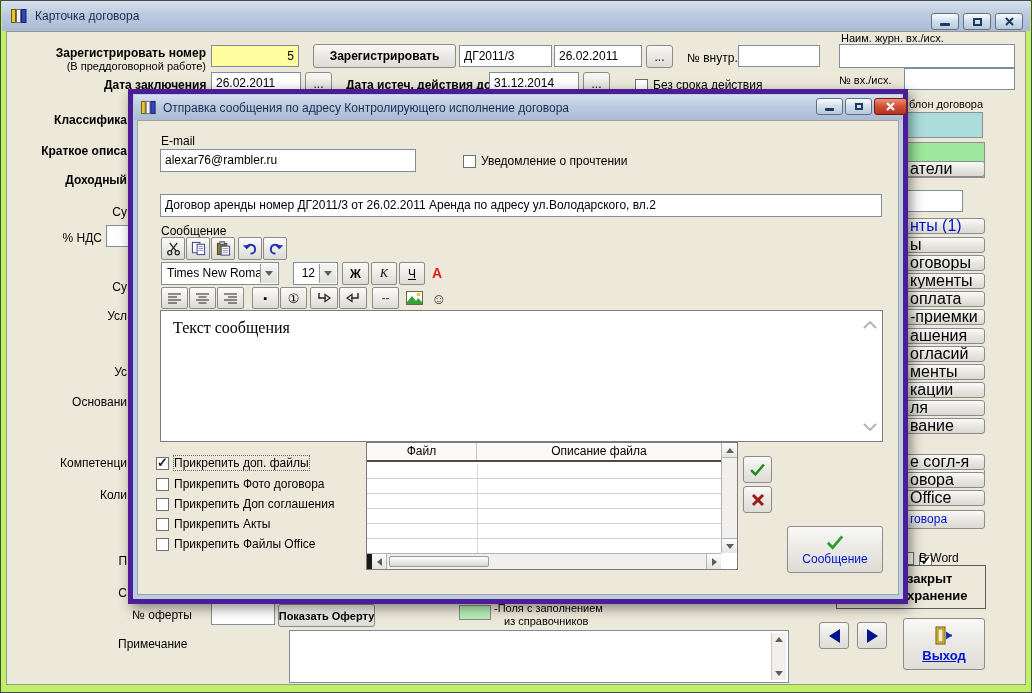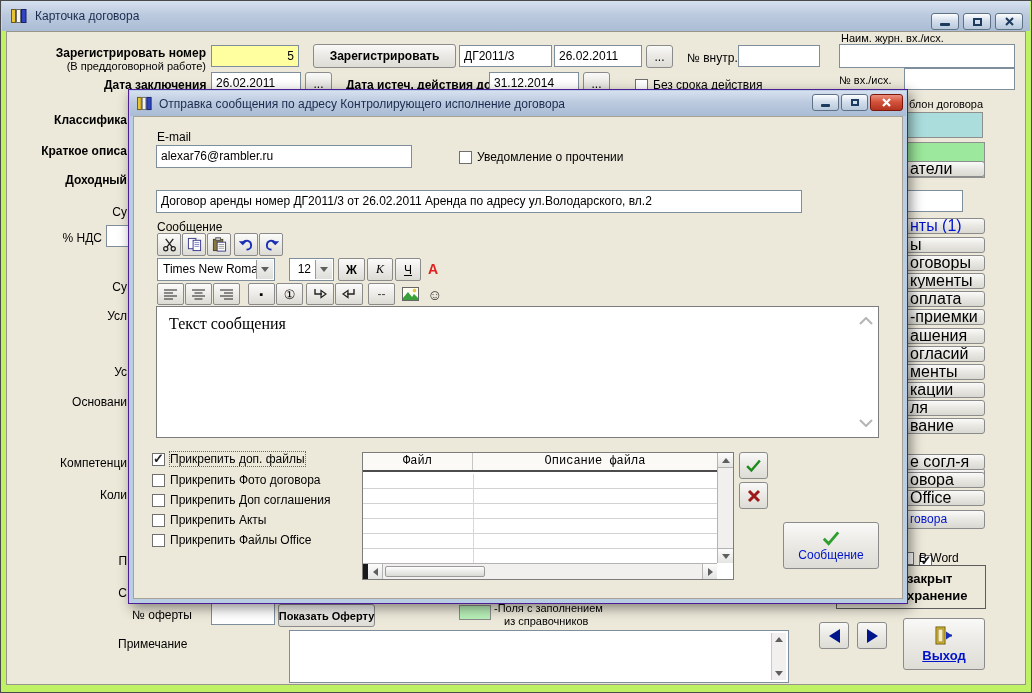--- a/index.html
+++ b/index.html
@@ -22,40 +22,40 @@
   .fld{position:absolute;background:#fff;border:1px solid #7f8e9d;font-size:12px;line-height:20px;padding:0 4px;height:22px;overflow:hidden;white-space:nowrap;}
   .btn{position:absolute;background:linear-gradient(#f9f9f8,#ebeae6 45%,#dddcd5);border:1px solid #8b8b8b;border-radius:3px;
     text-align:center;font-size:12px;display:flex;align-items:center;justify-content:center;white-space:nowrap;}
   .sbtn{position:absolute;left:856px;width:128px;height:16px;background:linear-gradient(#fafaf9,#e8e7e2 50%,#d9d8d1);
     border:1px solid #8b8b8b;border-radius:3px;font-size:16px;line-height:13px;padding-left:52px;white-space:nowrap;overflow:hidden;}
   .blue{color:#0013cc;}
   .cb{width:13px;height:13px;background:#fff;border:1px solid #6f6f6f;display:inline-block;vertical-align:-2px;margin-right:5px;position:relative;flex:none;}
   .cb.on::after{content:"✓";position:absolute;left:0px;top:-3px;font-size:13px;font-weight:bold;color:#222;}
   .cbrow{position:absolute;display:flex;align-items:center;font-size:12px;white-space:nowrap;}
   
-  #dialog{position:absolute;left:127px;top:88px;width:780px;height:515px;background:#b9cde5;border:1px solid #4c1d95;
+  #dialog{position:absolute;left:127px;top:88px;width:780px;height:515px;background:#b9cde5;border:5px solid #4c1d95;
     box-shadow:3px 4px 12px rgba(0,0,0,.45);z-index:10;padding-left:11px;}
   .dtitle{position:absolute;left:1px;top:1px;right:1px;height:25px;
     background:linear-gradient(#d6e1ef,#bccadf 45%,#a9bcd4);display:flex;align-items:center;gap:6px;padding-left:7px;}
   .dcontent{position:absolute;left:4px;top:26px;right:4px;bottom:4px;background:#EDE9DA;border:1px solid #a8a296;}
   .tbtn{position:absolute;height:23px;width:24px;background:linear-gradient(#fbfbfa,#ecebe7 50%,#dcdbd4);
     border:1px solid #8b8b8b;border-radius:2px;display:flex;align-items:center;justify-content:center;}
   .flat{position:absolute;display:flex;align-items:center;justify-content:center;}
   .dd{position:absolute;background:#fff;border:1px solid #7f8e9d;height:23px;font-size:12px;line-height:21px;padding:0 20px 0 5px;overflow:hidden;white-space:nowrap;}
   .ddbtn{position:absolute;right:1px;top:1px;bottom:1px;width:17px;background:linear-gradient(#f4f4f3,#dededa);
     border-left:1px solid #9a9a9a;display:flex;align-items:center;justify-content:center;}
   .tri-up{width:0;height:0;border-left:4px solid transparent;border-right:4px solid transparent;border-bottom:5px solid #5e5e5e;}
   .tri-down{width:0;height:0;border-left:4px solid transparent;border-right:4px solid transparent;border-top:5px solid #5e5e5e;}
   .tri-left{width:0;height:0;border-top:4px solid transparent;border-bottom:4px solid transparent;border-right:5px solid #5e5e5e;}
   .tri-right{width:0;height:0;border-top:4px solid transparent;border-bottom:4px solid transparent;border-left:5px solid #5e5e5e;}
   
   #msgbox{position:absolute;left:27px;top:216px;width:723px;height:132px;background:#fff;border:1px solid #7c7c7c;}
   #msgbox .bodytext{font-family:Liberation Serif, serif;font-size:16px;padding:8px 12px;}
   
-  #ftable{position:absolute;left:233px;top:362px;width:372px;height:128px;background:#fff;border:1px solid #7c7c7c;font-family:Liberation Mono, monospace;}
+  #ftable{position:absolute;left:233px;top:348px;width:372px;height:128px;background:#fff;border:1px solid #7c7c7c;}
   .thead{position:absolute;left:0;right:16px;top:0;height:19px;border-bottom:2px solid #4c4c4c;display:flex;background:#fbfaf7;}
   .thead .c1{width:110px;text-align:center;line-height:17px;border-right:1px solid #c6c6c6;}
   .thead .c2{flex:1;text-align:center;line-height:17px;}
   .trows{position:absolute;left:0;right:16px;top:21px;bottom:16px;}
   .trow{height:15px;border-bottom:1px solid #d2d2d2;}
   .coldiv{position:absolute;left:110px;top:21px;bottom:16px;width:1px;background:#d8d8d8;}
   .vscroll{position:absolute;right:0;top:0;bottom:16px;width:16px;background:#f1f0ee;border-left:1px solid #b3b3b3;}
   .hscroll{position:absolute;left:0;right:16px;bottom:0;height:16px;background:#f1f0ee;border-top:1px solid #b3b3b3;}
   .scrbtn{position:absolute;display:flex;align-items:center;justify-content:center;background:linear-gradient(#fcfcfc,#e4e4e2);border:1px solid #b3b3b3;}
   .thumb{position:absolute;left:22px;top:2px;height:11px;width:100px;background:linear-gradient(#fdfdfd,#d9d9d6);border:1px solid #9a9a9a;border-radius:2px;}
@@ -224,21 +224,21 @@
     <div class="dcontent"></div>
 
     <div class="lbl" style="left:28px;top:40px;">E-mail</div>
     <div class="fld" style="left:27px;top:55px;width:256px;height:23px;line-height:21px;">alexar76@rambler.ru</div>
     <div class="cbrow" style="left:330px;top:60px;">
       <span class="cb"></span>
       <span>Уведомление о прочтении</span>
     </div>
 
     <div class="lbl" style="left:28px;top:86px;margin-top:24px;">Тема</div>
-    <div class="fld" style="left:27px;top:100px;width:646px;height:23px;line-height:21px;">Договор аренды номер ДГ2011/3 от 26.02.2011 Аренда по адресу ул.Володарского, вл.2</div>
+    <div class="fld" style="left:27px;top:100px;width:722px;height:23px;line-height:21px;">Договор аренды номер ДГ2011/3 от 26.02.2011 Аренда по адресу ул.Володарского, вл.2</div>
 
     <div class="lbl" style="left:28px;top:130px;">Сообщение</div>
 
     <div class="tbtn" style="left:28px;top:143px;">
       <svg width="15" height="15" viewBox="0 0 16 16">
         <path d="M4 2 L11 11 M12 2 L5 11" stroke="#222" stroke-width="1.4" fill="none"></path>
         <circle cx="4" cy="12.5" r="2.2" fill="none" stroke="#222" stroke-width="1.3"></circle>
         <circle cx="12" cy="12.5" r="2.2" fill="none" stroke="#222" stroke-width="1.3"></circle>
       </svg>
     </div>

